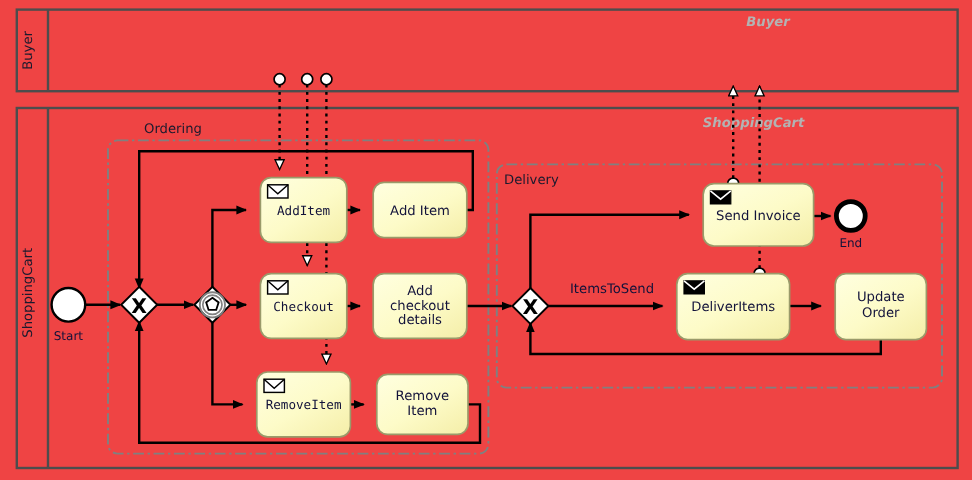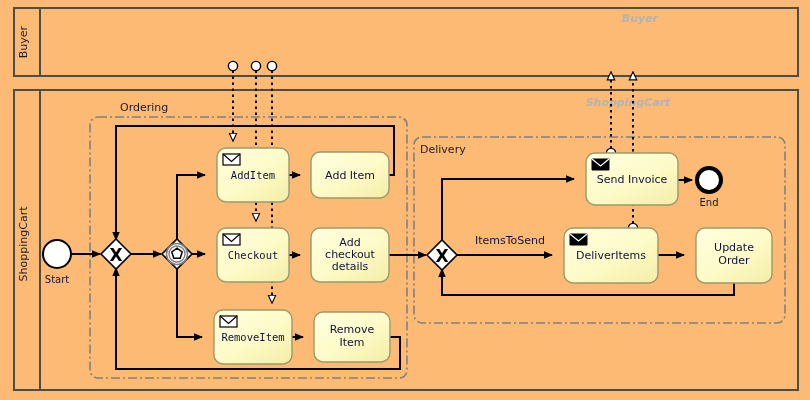--- a/index.html
+++ b/index.html
@@ -6,21 +6,21 @@
   html, body {
     margin: 0;
     padding: 0;
     background: #ffffff;
     font-family: "DejaVu Sans", sans-serif;
   }
   #canvas {
     position: relative;
     width: 810px;
     height: 400px;
-    background: #fdba74;
+    background: #ef4444;
     overflow: hidden;
     text-decoration: underline;
   }
   svg#diagram {
     position: absolute;
     left: 0; top: 0;
     width: 810px;
     height: 400px;
   }
   .pool-rect {

